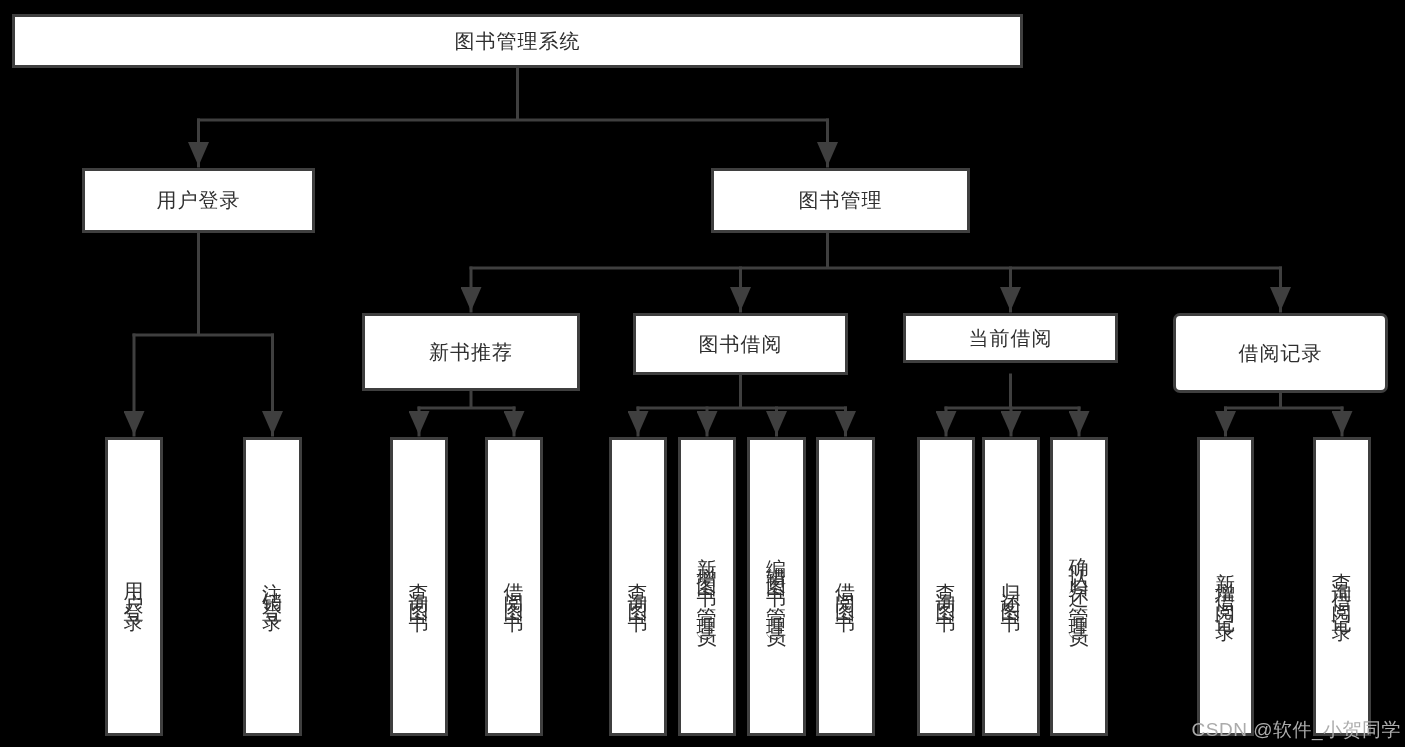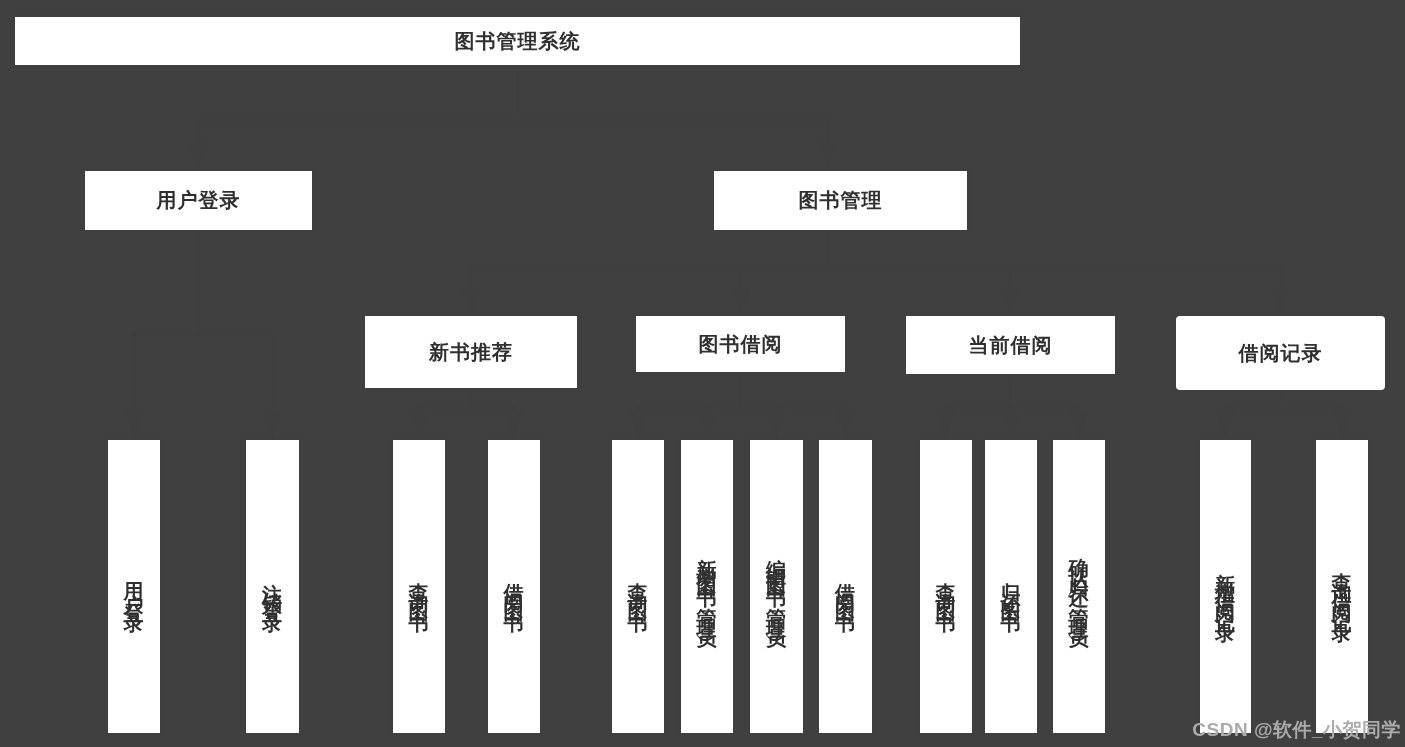--- a/index.html
+++ b/index.html
@@ -4,24 +4,23 @@
 <style>
   html, body {
     margin: 0;
     padding: 0;
     background: #ffffff;
   }
   #canvas {
     position: relative;
     width: 1405px;
     height: 747px;
-    background: #404040;
+    background: #000000;
     font-family: "Liberation Sans", "DejaVu Sans", sans-serif;
     overflow: hidden;
-    font-weight: bold;
   }
   #connectors {
     position: absolute;
     left: 0;
     top: 0;
     width: 1405px;
     height: 747px;
   }
   .node {
     position: absolute;
@@ -110,21 +109,21 @@
   <div class="node" style="left:711px; top:168px; width:259px; height:65px;">
     <span>图书管理</span>
   </div>
 
   <div class="node" style="left:362px; top:313px; width:218px; height:78px;">
     <span>新书推荐</span>
   </div>
   <div class="node" style="left:633px; top:313px; width:215px; height:62px;">
     <span>图书借阅</span>
   </div>
-  <div class="node" style="left:903px; top:313px; width:215px; height:64px;">
+  <div class="node" style="left:903px; top:313px; width:215px; height:50px;">
     <span>当前借阅</span>
   </div>
   <div class="node" style="left:1173px; top:313px; width:215px; height:80px;border-radius:7px;">
     <span>借阅记录</span>
   </div>
 
   <div class="node leaf" style="left:105px; top:437px; width:58px; height:299px;">
     <span>用户登录</span>
   </div>
   <div class="node leaf" style="left:243px; top:437px; width:59px; height:299px;">

